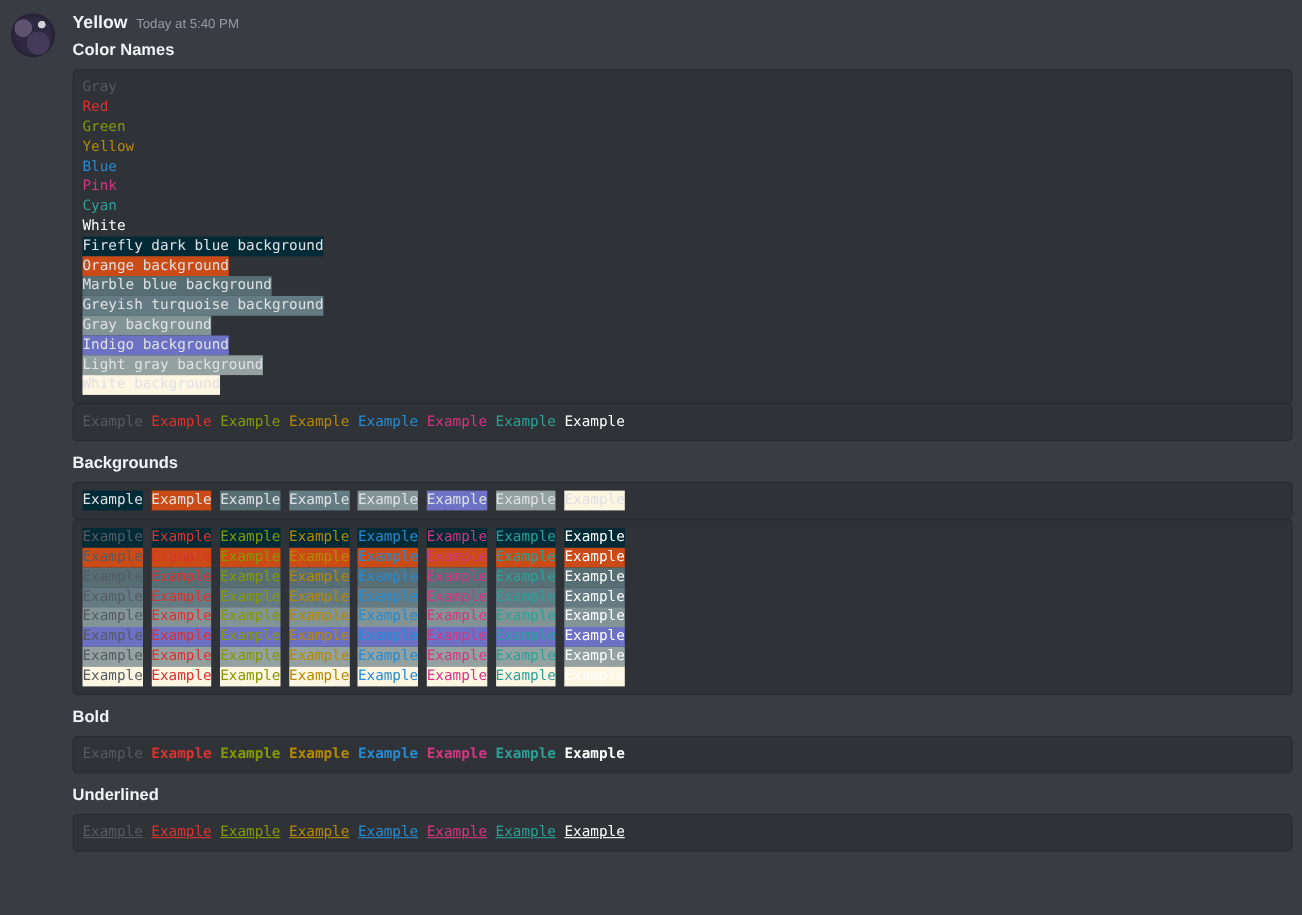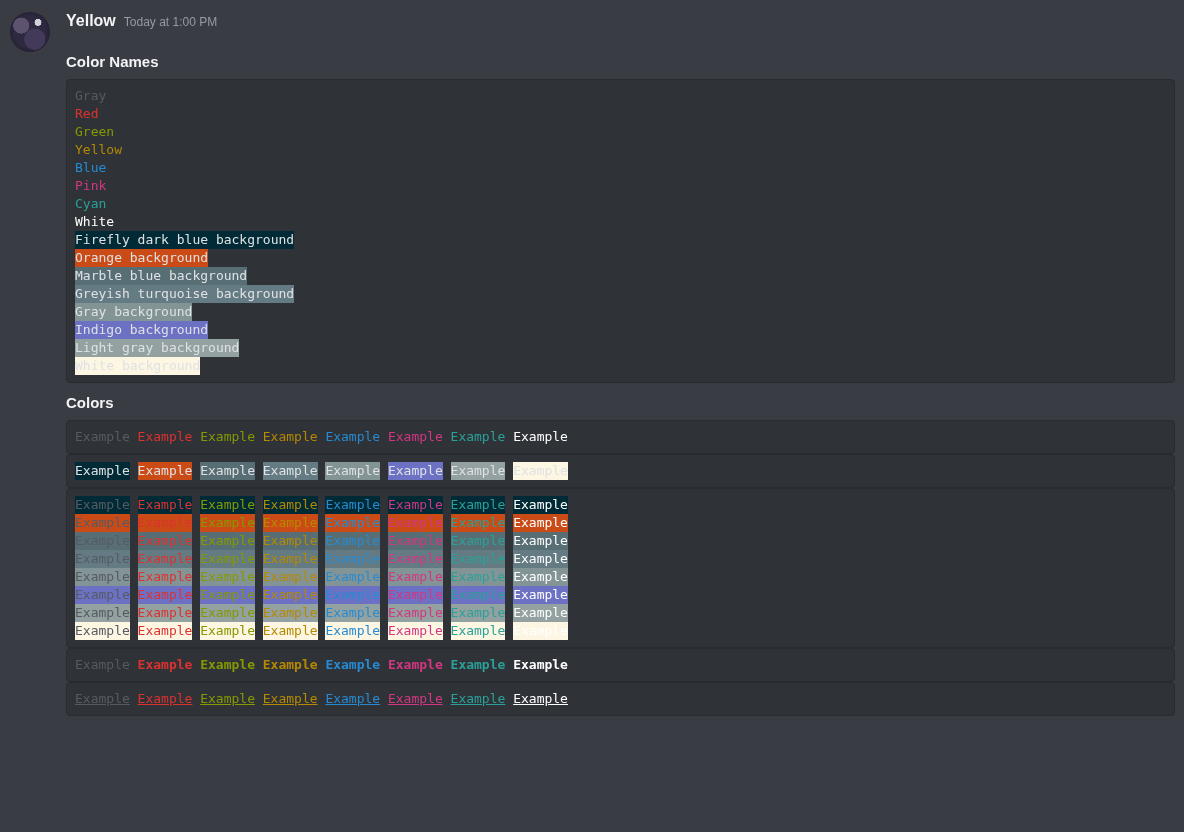--- a/index.html
+++ b/index.html
@@ -15,51 +15,53 @@
       radial-gradient(circle at 70% 26%, #cfd3d8 0 8%, rgba(0,0,0,0) 9%),
       radial-gradient(circle at 28% 34%, #5d5370 0 20%, rgba(0,0,0,0) 21%),
       radial-gradient(circle at 62% 68%, #433a5a 0 28%, rgba(0,0,0,0) 29%),
       radial-gradient(circle at 50% 50%, #2e2940 0 55%, #17141f 100%);
   }
   .content{margin-left:16px;flex:1;min-width:0}
   .meta{height:22px;display:flex;align-items:baseline}
   .username{color:#f2f3f5;font-weight:700;font-size:16px;cursor:pointer}
   .timestamp{color:#949ba4;font-size:12px;margin-left:8px}
   .sec-title{color:#f2f3f5;font-size:15px;font-weight:700;margin:10px 0 8px;line-height:19px}
-  .sec-title.first{margin-top:18px}
+  .sec-title.first{margin-top:2px}
   .codeblock{
     margin:0;background:#2f3237;border:1px solid #282b30;border-radius:4px;
     padding:7px 8px;
     font-family:"DejaVu Sans Mono",monospace;font-size:13px;line-height:18px;
     color:#dfe1e4;
   }
   .line{height:18px;white-space:nowrap}
   .chip{display:inline-block;height:18px;line-height:18px;vertical-align:top}
   .line > .chip:not(:last-child){margin-right:7.8px}
   .chip.bold{font-weight:700}
   .chip.underline{text-decoration:underline}
 </style>
 </head>
 <body>
 
 <div class="message">
   <div class="avatar"></div>
   <div class="content">
     <div class="meta">
       <span class="username">Yellow</span>
-      <span class="timestamp">Today at 1:00 PM</span>
+      <span class="timestamp">Today at 5:40 PM</span>
     </div>
 
     <div class="sec-title first">Color Names</div>
     <pre class="codeblock"><div class="line"><span class="chip" style="color: rgb(86, 91, 99);">Gray</span></div><div class="line"><span class="chip" style="color: rgb(220, 50, 47);">Red</span></div><div class="line"><span class="chip" style="color: rgb(133, 153, 0);">Green</span></div><div class="line"><span class="chip" style="color: rgb(181, 137, 0);">Yellow</span></div><div class="line"><span class="chip" style="color: rgb(38, 139, 210);">Blue</span></div><div class="line"><span class="chip" style="color: rgb(211, 54, 130);">Pink</span></div><div class="line"><span class="chip" style="color: rgb(42, 161, 152);">Cyan</span></div><div class="line"><span class="chip" style="color: rgb(255, 255, 255);">White</span></div><div class="line"><span class="chip" style="background: rgb(0, 43, 54);">Firefly dark blue background</span></div><div class="line"><span class="chip" style="background: rgb(203, 75, 22);">Orange background</span></div><div class="line"><span class="chip" style="background: rgb(88, 110, 117);">Marble blue background</span></div><div class="line"><span class="chip" style="background: rgb(101, 123, 131);">Greyish turquoise background</span></div><div class="line"><span class="chip" style="background: rgb(131, 148, 150);">Gray background</span></div><div class="line"><span class="chip" style="background: rgb(108, 113, 196);">Indigo background</span></div><div class="line"><span class="chip" style="background: rgb(147, 161, 161);">Light gray background</span></div><div class="line"><span class="chip" style="background: rgb(253, 246, 227);">White background</span></div></pre>
 
-    <div class="sec-title">Colors</div>
     <pre class="codeblock"><div class="line"><span class="chip" style="color: rgb(86, 91, 99);">Example</span><span class="chip" style="color: rgb(220, 50, 47);">Example</span><span class="chip" style="color: rgb(133, 153, 0);">Example</span><span class="chip" style="color: rgb(181, 137, 0);">Example</span><span class="chip" style="color: rgb(38, 139, 210);">Example</span><span class="chip" style="color: rgb(211, 54, 130);">Example</span><span class="chip" style="color: rgb(42, 161, 152);">Example</span><span class="chip" style="color: rgb(255, 255, 255);">Example</span></div></pre>
 
+    <div class="sec-title">Backgrounds</div>
     <pre class="codeblock"><div class="line"><span class="chip" style="background: rgb(0, 43, 54);">Example</span><span class="chip" style="background: rgb(203, 75, 22);">Example</span><span class="chip" style="background: rgb(88, 110, 117);">Example</span><span class="chip" style="background: rgb(101, 123, 131);">Example</span><span class="chip" style="background: rgb(131, 148, 150);">Example</span><span class="chip" style="background: rgb(108, 113, 196);">Example</span><span class="chip" style="background: rgb(147, 161, 161);">Example</span><span class="chip" style="background: rgb(253, 246, 227);">Example</span></div></pre>
 
     <pre class="codeblock"><div class="line"><span class="chip" style="color: rgb(86, 91, 99); background: rgb(0, 43, 54);">Example</span><span class="chip" style="color: rgb(220, 50, 47); background: rgb(0, 43, 54);">Example</span><span class="chip" style="color: rgb(133, 153, 0); background: rgb(0, 43, 54);">Example</span><span class="chip" style="color: rgb(181, 137, 0); background: rgb(0, 43, 54);">Example</span><span class="chip" style="color: rgb(38, 139, 210); background: rgb(0, 43, 54);">Example</span><span class="chip" style="color: rgb(211, 54, 130); background: rgb(0, 43, 54);">Example</span><span class="chip" style="color: rgb(42, 161, 152); background: rgb(0, 43, 54);">Example</span><span class="chip" style="color: rgb(255, 255, 255); background: rgb(0, 43, 54);">Example</span></div><div class="line"><span class="chip" style="color: rgb(86, 91, 99); background: rgb(203, 75, 22);">Example</span><span class="chip" style="color: rgb(220, 50, 47); background: rgb(203, 75, 22);">Example</span><span class="chip" style="color: rgb(133, 153, 0); background: rgb(203, 75, 22);">Example</span><span class="chip" style="color: rgb(181, 137, 0); background: rgb(203, 75, 22);">Example</span><span class="chip" style="color: rgb(38, 139, 210); background: rgb(203, 75, 22);">Example</span><span class="chip" style="color: rgb(211, 54, 130); background: rgb(203, 75, 22);">Example</span><span class="chip" style="color: rgb(42, 161, 152); background: rgb(203, 75, 22);">Example</span><span class="chip" style="color: rgb(255, 255, 255); background: rgb(203, 75, 22);">Example</span></div><div class="line"><span class="chip" style="color: rgb(86, 91, 99); background: rgb(88, 110, 117);">Example</span><span class="chip" style="color: rgb(220, 50, 47); background: rgb(88, 110, 117);">Example</span><span class="chip" style="color: rgb(133, 153, 0); background: rgb(88, 110, 117);">Example</span><span class="chip" style="color: rgb(181, 137, 0); background: rgb(88, 110, 117);">Example</span><span class="chip" style="color: rgb(38, 139, 210); background: rgb(88, 110, 117);">Example</span><span class="chip" style="color: rgb(211, 54, 130); background: rgb(88, 110, 117);">Example</span><span class="chip" style="color: rgb(42, 161, 152); background: rgb(88, 110, 117);">Example</span><span class="chip" style="color: rgb(255, 255, 255); background: rgb(88, 110, 117);">Example</span></div><div class="line"><span class="chip" style="color: rgb(86, 91, 99); background: rgb(101, 123, 131);">Example</span><span class="chip" style="color: rgb(220, 50, 47); background: rgb(101, 123, 131);">Example</span><span class="chip" style="color: rgb(133, 153, 0); background: rgb(101, 123, 131);">Example</span><span class="chip" style="color: rgb(181, 137, 0); background: rgb(101, 123, 131);">Example</span><span class="chip" style="color: rgb(38, 139, 210); background: rgb(101, 123, 131);">Example</span><span class="chip" style="color: rgb(211, 54, 130); background: rgb(101, 123, 131);">Example</span><span class="chip" style="color: rgb(42, 161, 152); background: rgb(101, 123, 131);">Example</span><span class="chip" style="color: rgb(255, 255, 255); background: rgb(101, 123, 131);">Example</span></div><div class="line"><span class="chip" style="color: rgb(86, 91, 99); background: rgb(131, 148, 150);">Example</span><span class="chip" style="color: rgb(220, 50, 47); background: rgb(131, 148, 150);">Example</span><span class="chip" style="color: rgb(133, 153, 0); background: rgb(131, 148, 150);">Example</span><span class="chip" style="color: rgb(181, 137, 0); background: rgb(131, 148, 150);">Example</span><span class="chip" style="color: rgb(38, 139, 210); background: rgb(131, 148, 150);">Example</span><span class="chip" style="color: rgb(211, 54, 130); background: rgb(131, 148, 150);">Example</span><span class="chip" style="color: rgb(42, 161, 152); background: rgb(131, 148, 150);">Example</span><span class="chip" style="color: rgb(255, 255, 255); background: rgb(131, 148, 150);">Example</span></div><div class="line"><span class="chip" style="color: rgb(86, 91, 99); background: rgb(108, 113, 196);">Example</span><span class="chip" style="color: rgb(220, 50, 47); background: rgb(108, 113, 196);">Example</span><span class="chip" style="color: rgb(133, 153, 0); background: rgb(108, 113, 196);">Example</span><span class="chip" style="color: rgb(181, 137, 0); background: rgb(108, 113, 196);">Example</span><span class="chip" style="color: rgb(38, 139, 210); background: rgb(108, 113, 196);">Example</span><span class="chip" style="color: rgb(211, 54, 130); background: rgb(108, 113, 196);">Example</span><span class="chip" style="color: rgb(42, 161, 152); background: rgb(108, 113, 196);">Example</span><span class="chip" style="color: rgb(255, 255, 255); background: rgb(108, 113, 196);">Example</span></div><div class="line"><span class="chip" style="color: rgb(86, 91, 99); background: rgb(147, 161, 161);">Example</span><span class="chip" style="color: rgb(220, 50, 47); background: rgb(147, 161, 161);">Example</span><span class="chip" style="color: rgb(133, 153, 0); background: rgb(147, 161, 161);">Example</span><span class="chip" style="color: rgb(181, 137, 0); background: rgb(147, 161, 161);">Example</span><span class="chip" style="color: rgb(38, 139, 210); background: rgb(147, 161, 161);">Example</span><span class="chip" style="color: rgb(211, 54, 130); background: rgb(147, 161, 161);">Example</span><span class="chip" style="color: rgb(42, 161, 152); background: rgb(147, 161, 161);">Example</span><span class="chip" style="color: rgb(255, 255, 255); background: rgb(147, 161, 161);">Example</span></div><div class="line"><span class="chip" style="color: rgb(86, 91, 99); background: rgb(253, 246, 227);">Example</span><span class="chip" style="color: rgb(220, 50, 47); background: rgb(253, 246, 227);">Example</span><span class="chip" style="color: rgb(133, 153, 0); background: rgb(253, 246, 227);">Example</span><span class="chip" style="color: rgb(181, 137, 0); background: rgb(253, 246, 227);">Example</span><span class="chip" style="color: rgb(38, 139, 210); background: rgb(253, 246, 227);">Example</span><span class="chip" style="color: rgb(211, 54, 130); background: rgb(253, 246, 227);">Example</span><span class="chip" style="color: rgb(42, 161, 152); background: rgb(253, 246, 227);">Example</span><span class="chip" style="color: rgb(255, 255, 255); background: rgb(253, 246, 227);">Example</span></div></pre>
 
+    <div class="sec-title">Bold</div>
     <pre class="codeblock"><div class="line"><span class="chip" style="color: rgb(86, 91, 99);">Example</span><span class="chip bold" style="color: rgb(220, 50, 47);">Example</span><span class="chip bold" style="color: rgb(133, 153, 0);">Example</span><span class="chip bold" style="color: rgb(181, 137, 0);">Example</span><span class="chip bold" style="color: rgb(38, 139, 210);">Example</span><span class="chip bold" style="color: rgb(211, 54, 130);">Example</span><span class="chip bold" style="color: rgb(42, 161, 152);">Example</span><span class="chip bold" style="color: rgb(255, 255, 255);">Example</span></div></pre>
 
+    <div class="sec-title">Underlined</div>
     <pre class="codeblock"><div class="line"><span class="chip underline" style="color: rgb(86, 91, 99);">Example</span><span class="chip underline" style="color: rgb(220, 50, 47);">Example</span><span class="chip underline" style="color: rgb(133, 153, 0);">Example</span><span class="chip underline" style="color: rgb(181, 137, 0);">Example</span><span class="chip underline" style="color: rgb(38, 139, 210);">Example</span><span class="chip underline" style="color: rgb(211, 54, 130);">Example</span><span class="chip underline" style="color: rgb(42, 161, 152);">Example</span><span class="chip underline" style="color: rgb(255, 255, 255);">Example</span></div></pre>
   </div>
 </div>
 
 </body></html>

